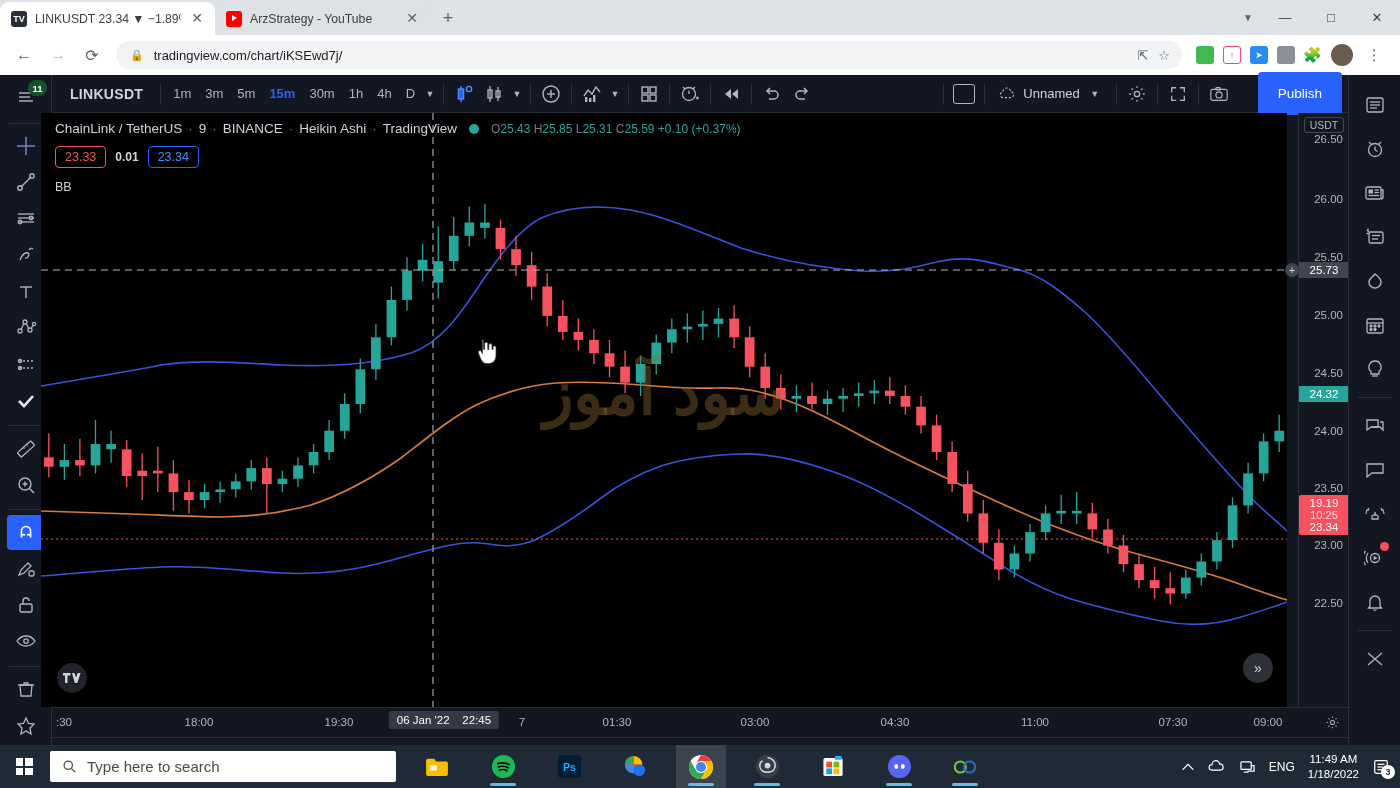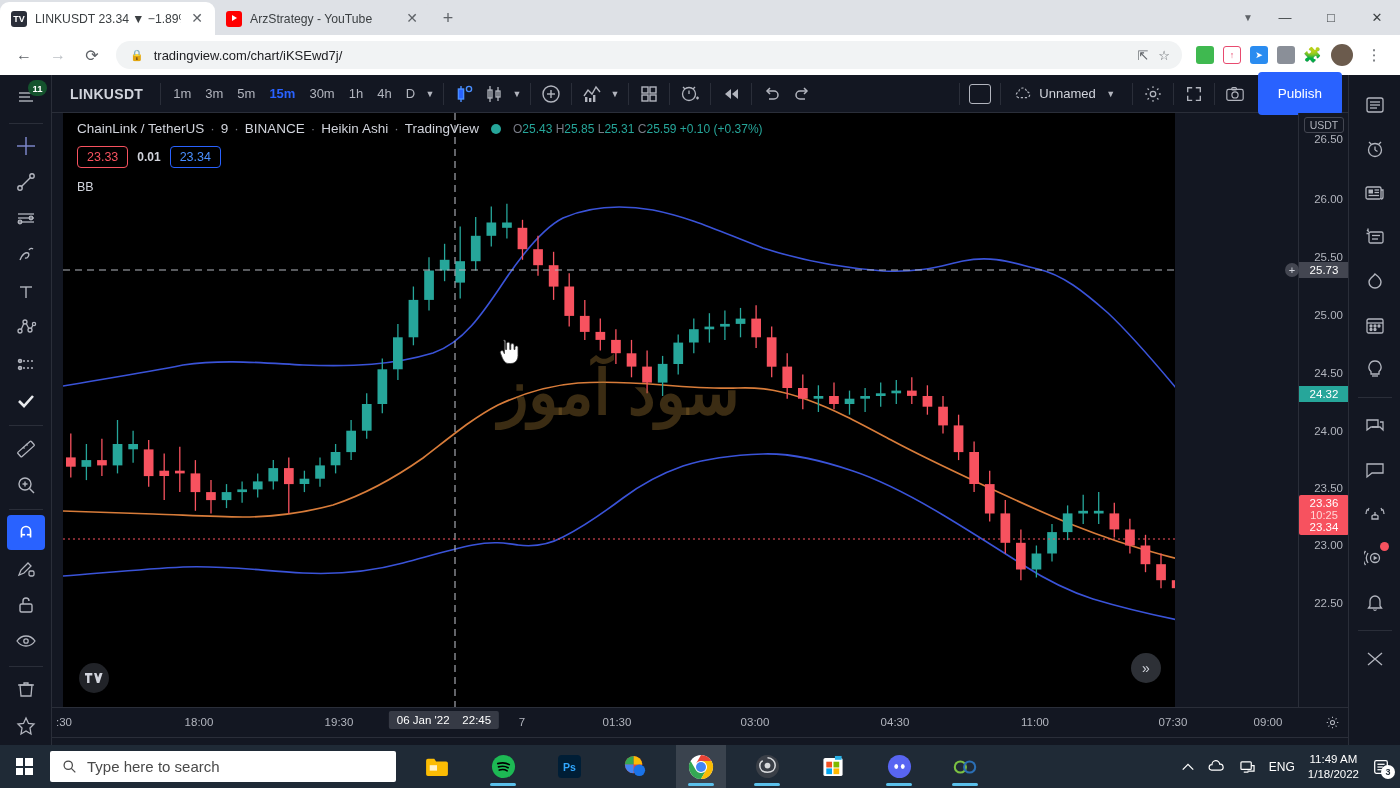--- a/index.html
+++ b/index.html
@@ -82,26 +82,26 @@
   .tt-sep { width:1px; height: 22px; background:#2a2e39; margin: 0 5px; }
   .tt-tf { color: #b2b5be; font-size: 13px; padding: 5px 7px; border-radius: 4px; }
   .tt-tf.active { color: #2962ff; font-weight: bold; }
   .tt-ic { width: 30px; height: 28px; display:flex;align-items:center;justify-content:center; color:#b2b5be; }
   .tt-chev { width: 16px; height: 28px; display:flex;align-items:center;justify-content:center; color:#b2b5be; font-size: 9px;}
   .tt-right { margin-left: auto; display: flex; align-items: center; gap: 0; }
   .tt-layout-box { width: 22px; height: 20px; border: 1.6px solid #b2b5be; border-radius: 3px; }
   .tt-unnamed { display:flex;align-items:center;gap:7px;color:#d1d4dc;font-size:13px;padding: 0 8px;}
   .publish-btn {
     background: #2962ff; color:#fff; font-size: 13.5px; font-weight: 500;
-    padding: 14px 20px; border-radius: 4px; margin-left: 8px;
+    padding: 14px 20px; border-radius: 4px; margin-left: 24px;
   }
 
   
   .tv-chart {
-    position: absolute; left: 63px; top: 38px; width: 1112px; height: 594px;
+    position: absolute; left: 41px; top: 38px; width: 1246px; height: 594px;
     background: #000; overflow: hidden;
   }
   .tv-pricescale {
     position: absolute; left: 1298px; top: 38px; width: 50px; height: 594px;
     background: #131722; border-left: 1px solid #2a2e39;
   }
   .ps-label { position: absolute; right: 5px; font-size: 11.5px; color: #b2b5be; transform: translateY(-50%); }
   .ps-badge {
     position: absolute; left: 0; width: 50px; transform: translateY(-50%);
     font-size: 11.5px; color: #fff; text-align: center; padding: 2px 0; font-weight: 500;
@@ -755,21 +755,21 @@
       <div class="ps-label" style="top:26px">26.50</div>
       <div class="ps-label" style="top:86px">26.00</div>
       <div class="ps-badge" style="top:157px;background:#434651">25.73</div>
       <div class="ps-label" style="top:144px">25.50</div>
       <div class="ps-label" style="top:202px">25.00</div>
       <div class="ps-label" style="top:260px">24.50</div>
       <div class="ps-badge" style="top:281px;background:#26a69a">24.32</div>
       <div class="ps-label" style="top:318px">24.00</div>
       <div class="ps-label" style="top:375px">23.50</div>
       <div style="position:absolute;left:0;top:382px;width:50px;background:#f7525f;border-radius:2px;padding:2px 0;text-align:center">
-        <div style="font-size:11.5px;color:#fff;font-weight:500">23.36</div>
+        <div style="font-size:11.5px;color:#fff;font-weight:500">19.19</div>
         <div style="font-size:11px;color:#ffd7d7">10:25</div>
         <div style="font-size:11.5px;color:#fff;font-weight:500">23.34</div>
       </div>
       <div class="ps-label" style="top:432px">23.00</div>
       <div class="ps-label" style="top:490px">22.50</div>
       <div style="position:absolute;left:-14px;top:150px;width:14px;height:14px;border-radius:50%;background:#434651;color:#d1d4dc;font-size:11px;display:flex;align-items:center;justify-content:center">+</div>
     </div>
 
     <div class="tv-timeaxis">
       <div class="ta-label" style="left:12px">:30</div>

